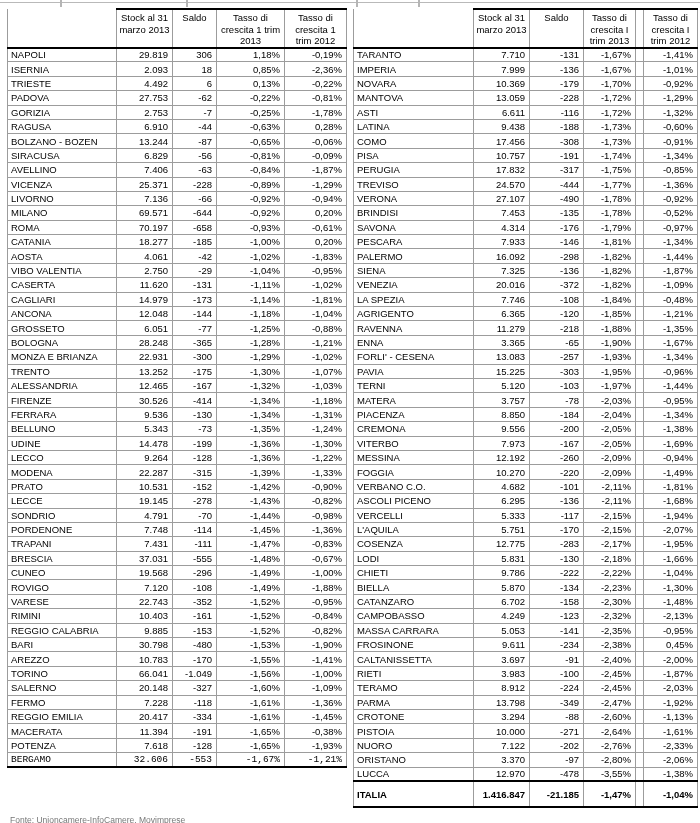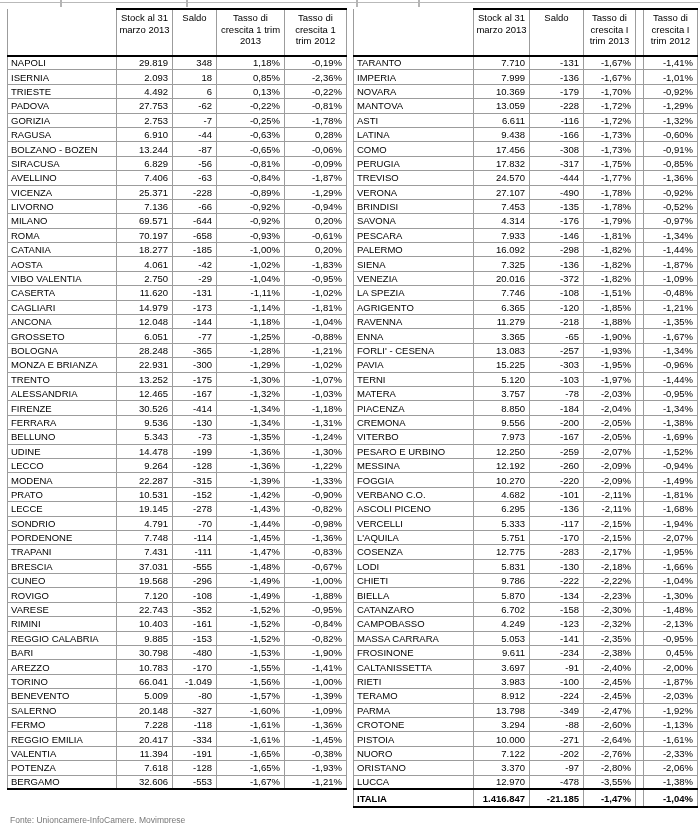--- a/index.html
+++ b/index.html
@@ -45,35 +45,35 @@
     white-space: nowrap;
     padding: 0 3px;
   }
   thead th {
     border-top: 2px solid #000;
     border-bottom: 2px solid #000;
     font-weight: normal;
     text-align: center;
     vertical-align: top;
     white-space: normal;
-    padding: 2px 1px 8px 1px;
+    padding: 2px 1px 0 1px;
     height: 38px;
     line-height: 11.5px;
   }
   thead th.corner { border-top: none; }
   tbody tr { height: 14.4px; }
   td.name { text-align: left; padding-left: 3px; }
   td.num  { text-align: right; padding-right: 4px; }
   td.gap, th.gap { padding: 0; }
-  .t-left tbody tr:last-child td { border-bottom: 2px solid #000; }
+  .t-left tbody tr:last-child td { border-bottom: 2px solid #000; font-family: Liberation Mono, monospace; }
   tfoot td {
     border-top: 2px solid #000;
     border-bottom: 2px solid #000;
     font-weight: bold;
-    height: 18px;
+    height: 26px;
   }
   .footer-note {
     position: absolute;
     left: 10px; top: 815px;
     font-size: 8.5px;
     color: #777;
   }
 </style>
 </head>
 <body>
@@ -101,21 +101,21 @@
           <th>Stock al 31 marzo 2013</th>
           <th>Saldo</th>
           <th>Tasso di crescita 1 trim 2013</th>
           <th>Tasso di crescita 1 trim 2012</th>
         </tr>
       </thead>
       <tbody>
           <tr>
             <td class="name">NAPOLI</td>
             <td class="num">29.819</td>
-            <td class="num">348</td>
+            <td class="num">306</td>
             <td class="num">1,18%</td>
             <td class="num">-0,19%</td>
           </tr>
           <tr>
             <td class="name">ISERNIA</td>
             <td class="num">2.093</td>
             <td class="num">18</td>
             <td class="num">0,85%</td>
             <td class="num">-2,36%</td>
           </tr>
@@ -407,27 +407,20 @@
             <td class="num">-1,41%</td>
           </tr>
           <tr>
             <td class="name">TORINO</td>
             <td class="num">66.041</td>
             <td class="num">-1.049</td>
             <td class="num">-1,56%</td>
             <td class="num">-1,00%</td>
           </tr>
           <tr>
-            <td class="name">BENEVENTO</td>
-            <td class="num">5.009</td>
-            <td class="num">-80</td>
-            <td class="num">-1,57%</td>
-            <td class="num">-1,39%</td>
-          </tr>
-          <tr>
             <td class="name">SALERNO</td>
             <td class="num">20.148</td>
             <td class="num">-327</td>
             <td class="num">-1,60%</td>
             <td class="num">-1,09%</td>
           </tr>
           <tr>
             <td class="name">FERMO</td>
             <td class="num">7.228</td>
             <td class="num">-118</td>
@@ -435,21 +428,21 @@
             <td class="num">-1,36%</td>
           </tr>
           <tr>
             <td class="name">REGGIO EMILIA</td>
             <td class="num">20.417</td>
             <td class="num">-334</td>
             <td class="num">-1,61%</td>
             <td class="num">-1,45%</td>
           </tr>
           <tr>
-            <td class="name">VALENTIA</td>
+            <td class="name">MACERATA</td>
             <td class="num">11.394</td>
             <td class="num">-191</td>
             <td class="num">-1,65%</td>
             <td class="num">-0,38%</td>
           </tr>
           <tr>
             <td class="name">POTENZA</td>
             <td class="num">7.618</td>
             <td class="num">-128</td>
             <td class="num">-1,65%</td>
@@ -521,34 +514,42 @@
             <td class="name">ASTI</td>
             <td class="num">6.611</td>
             <td class="num">-116</td>
             <td class="num">-1,72%</td>
             <td class="gap"></td>
             <td class="num">-1,32%</td>
           </tr>
           <tr>
             <td class="name">LATINA</td>
             <td class="num">9.438</td>
-            <td class="num">-166</td>
+            <td class="num">-188</td>
             <td class="num">-1,73%</td>
             <td class="gap"></td>
             <td class="num">-0,60%</td>
           </tr>
           <tr>
             <td class="name">COMO</td>
             <td class="num">17.456</td>
             <td class="num">-308</td>
             <td class="num">-1,73%</td>
             <td class="gap"></td>
             <td class="num">-0,91%</td>
           </tr>
           <tr>
+            <td class="name">PISA</td>
+            <td class="num">10.757</td>
+            <td class="num">-191</td>
+            <td class="num">-1,74%</td>
+            <td class="gap"></td>
+            <td class="num">-1,34%</td>
+          </tr>
+          <tr>
             <td class="name">PERUGIA</td>
             <td class="num">17.832</td>
             <td class="num">-317</td>
             <td class="num">-1,75%</td>
             <td class="gap"></td>
             <td class="num">-0,85%</td>
           </tr>
           <tr>
             <td class="name">TREVISO</td>
             <td class="num">24.570</td>
@@ -610,21 +611,21 @@
             <td class="num">20.016</td>
             <td class="num">-372</td>
             <td class="num">-1,82%</td>
             <td class="gap"></td>
             <td class="num">-1,09%</td>
           </tr>
           <tr>
             <td class="name">LA SPEZIA</td>
             <td class="num">7.746</td>
             <td class="num">-108</td>
-            <td class="num">-1,51%</td>
+            <td class="num">-1,84%</td>
             <td class="gap"></td>
             <td class="num">-0,48%</td>
           </tr>
           <tr>
             <td class="name">AGRIGENTO</td>
             <td class="num">6.365</td>
             <td class="num">-120</td>
             <td class="num">-1,85%</td>
             <td class="gap"></td>
             <td class="num">-1,21%</td>
@@ -693,28 +694,20 @@
             <td class="gap"></td>
             <td class="num">-1,38%</td>
           </tr>
           <tr>
             <td class="name">VITERBO</td>
             <td class="num">7.973</td>
             <td class="num">-167</td>
             <td class="num">-2,05%</td>
             <td class="gap"></td>
             <td class="num">-1,69%</td>
-          </tr>
-          <tr>
-            <td class="name">PESARO E URBINO</td>
-            <td class="num">12.250</td>
-            <td class="num">-259</td>
-            <td class="num">-2,07%</td>
-            <td class="gap"></td>
-            <td class="num">-1,52%</td>
           </tr>
           <tr>
             <td class="name">MESSINA</td>
             <td class="num">12.192</td>
             <td class="num">-260</td>
             <td class="num">-2,09%</td>
             <td class="gap"></td>
             <td class="num">-0,94%</td>
           </tr>
           <tr>

